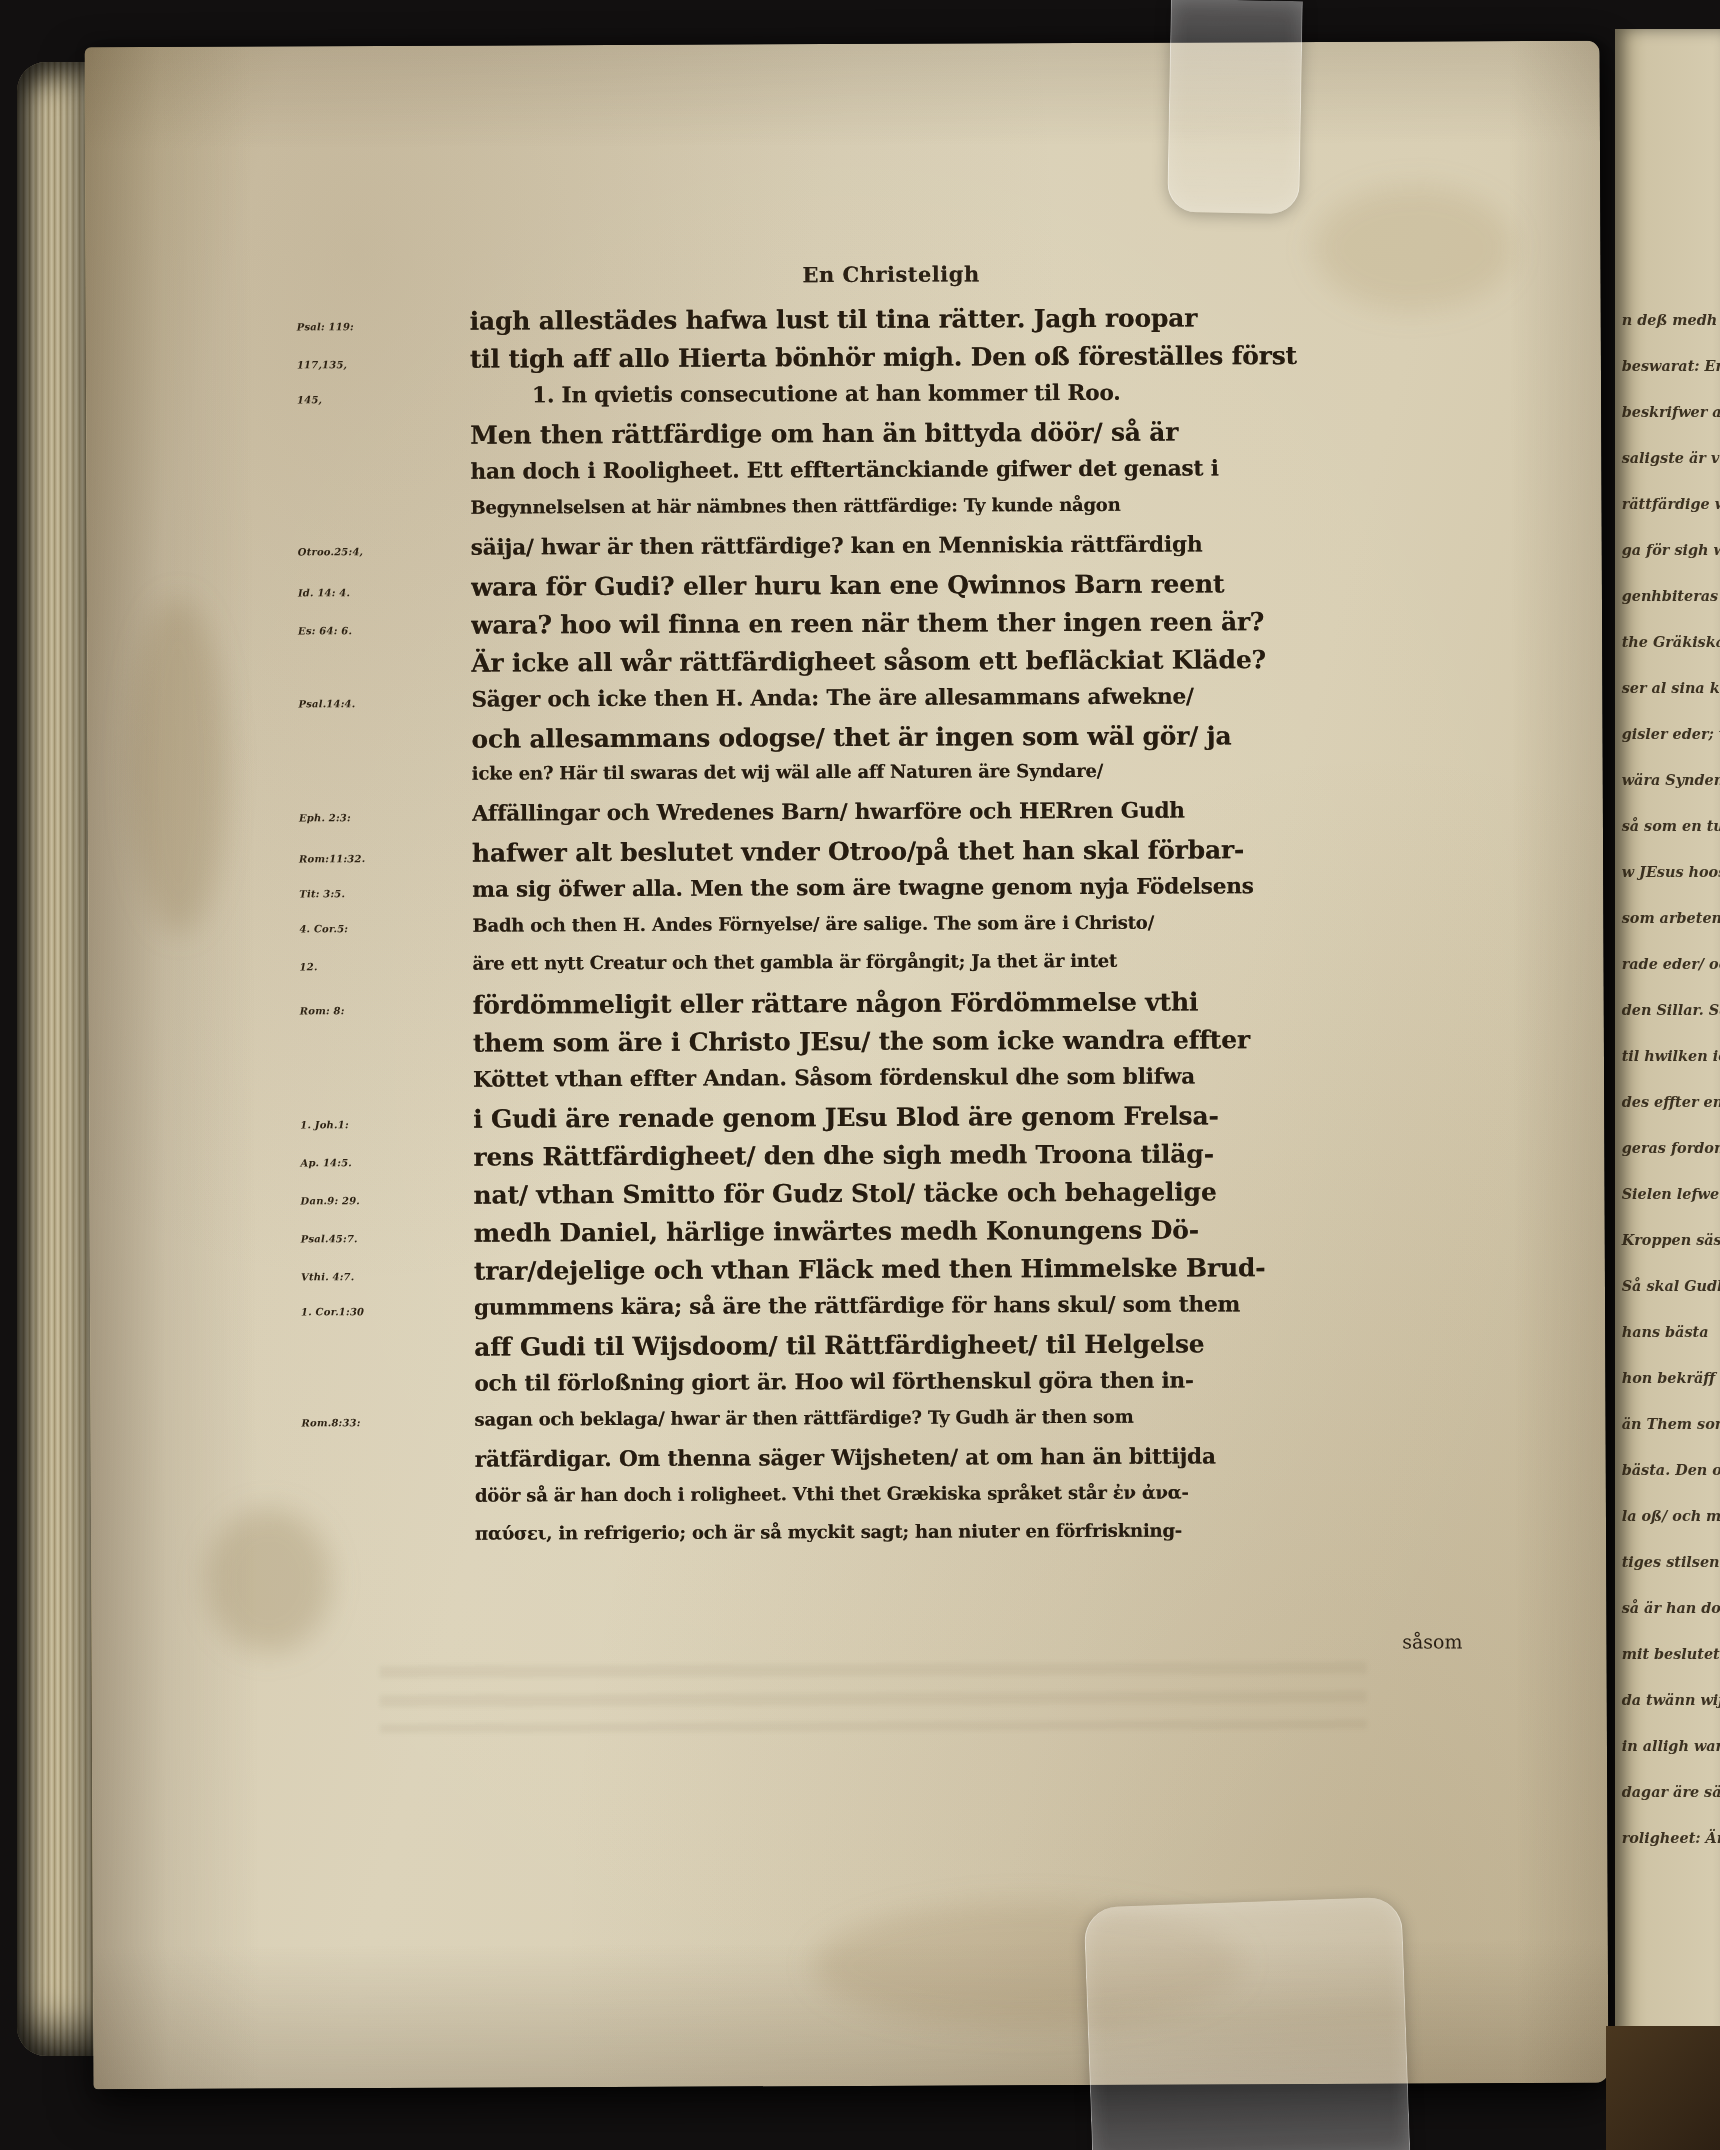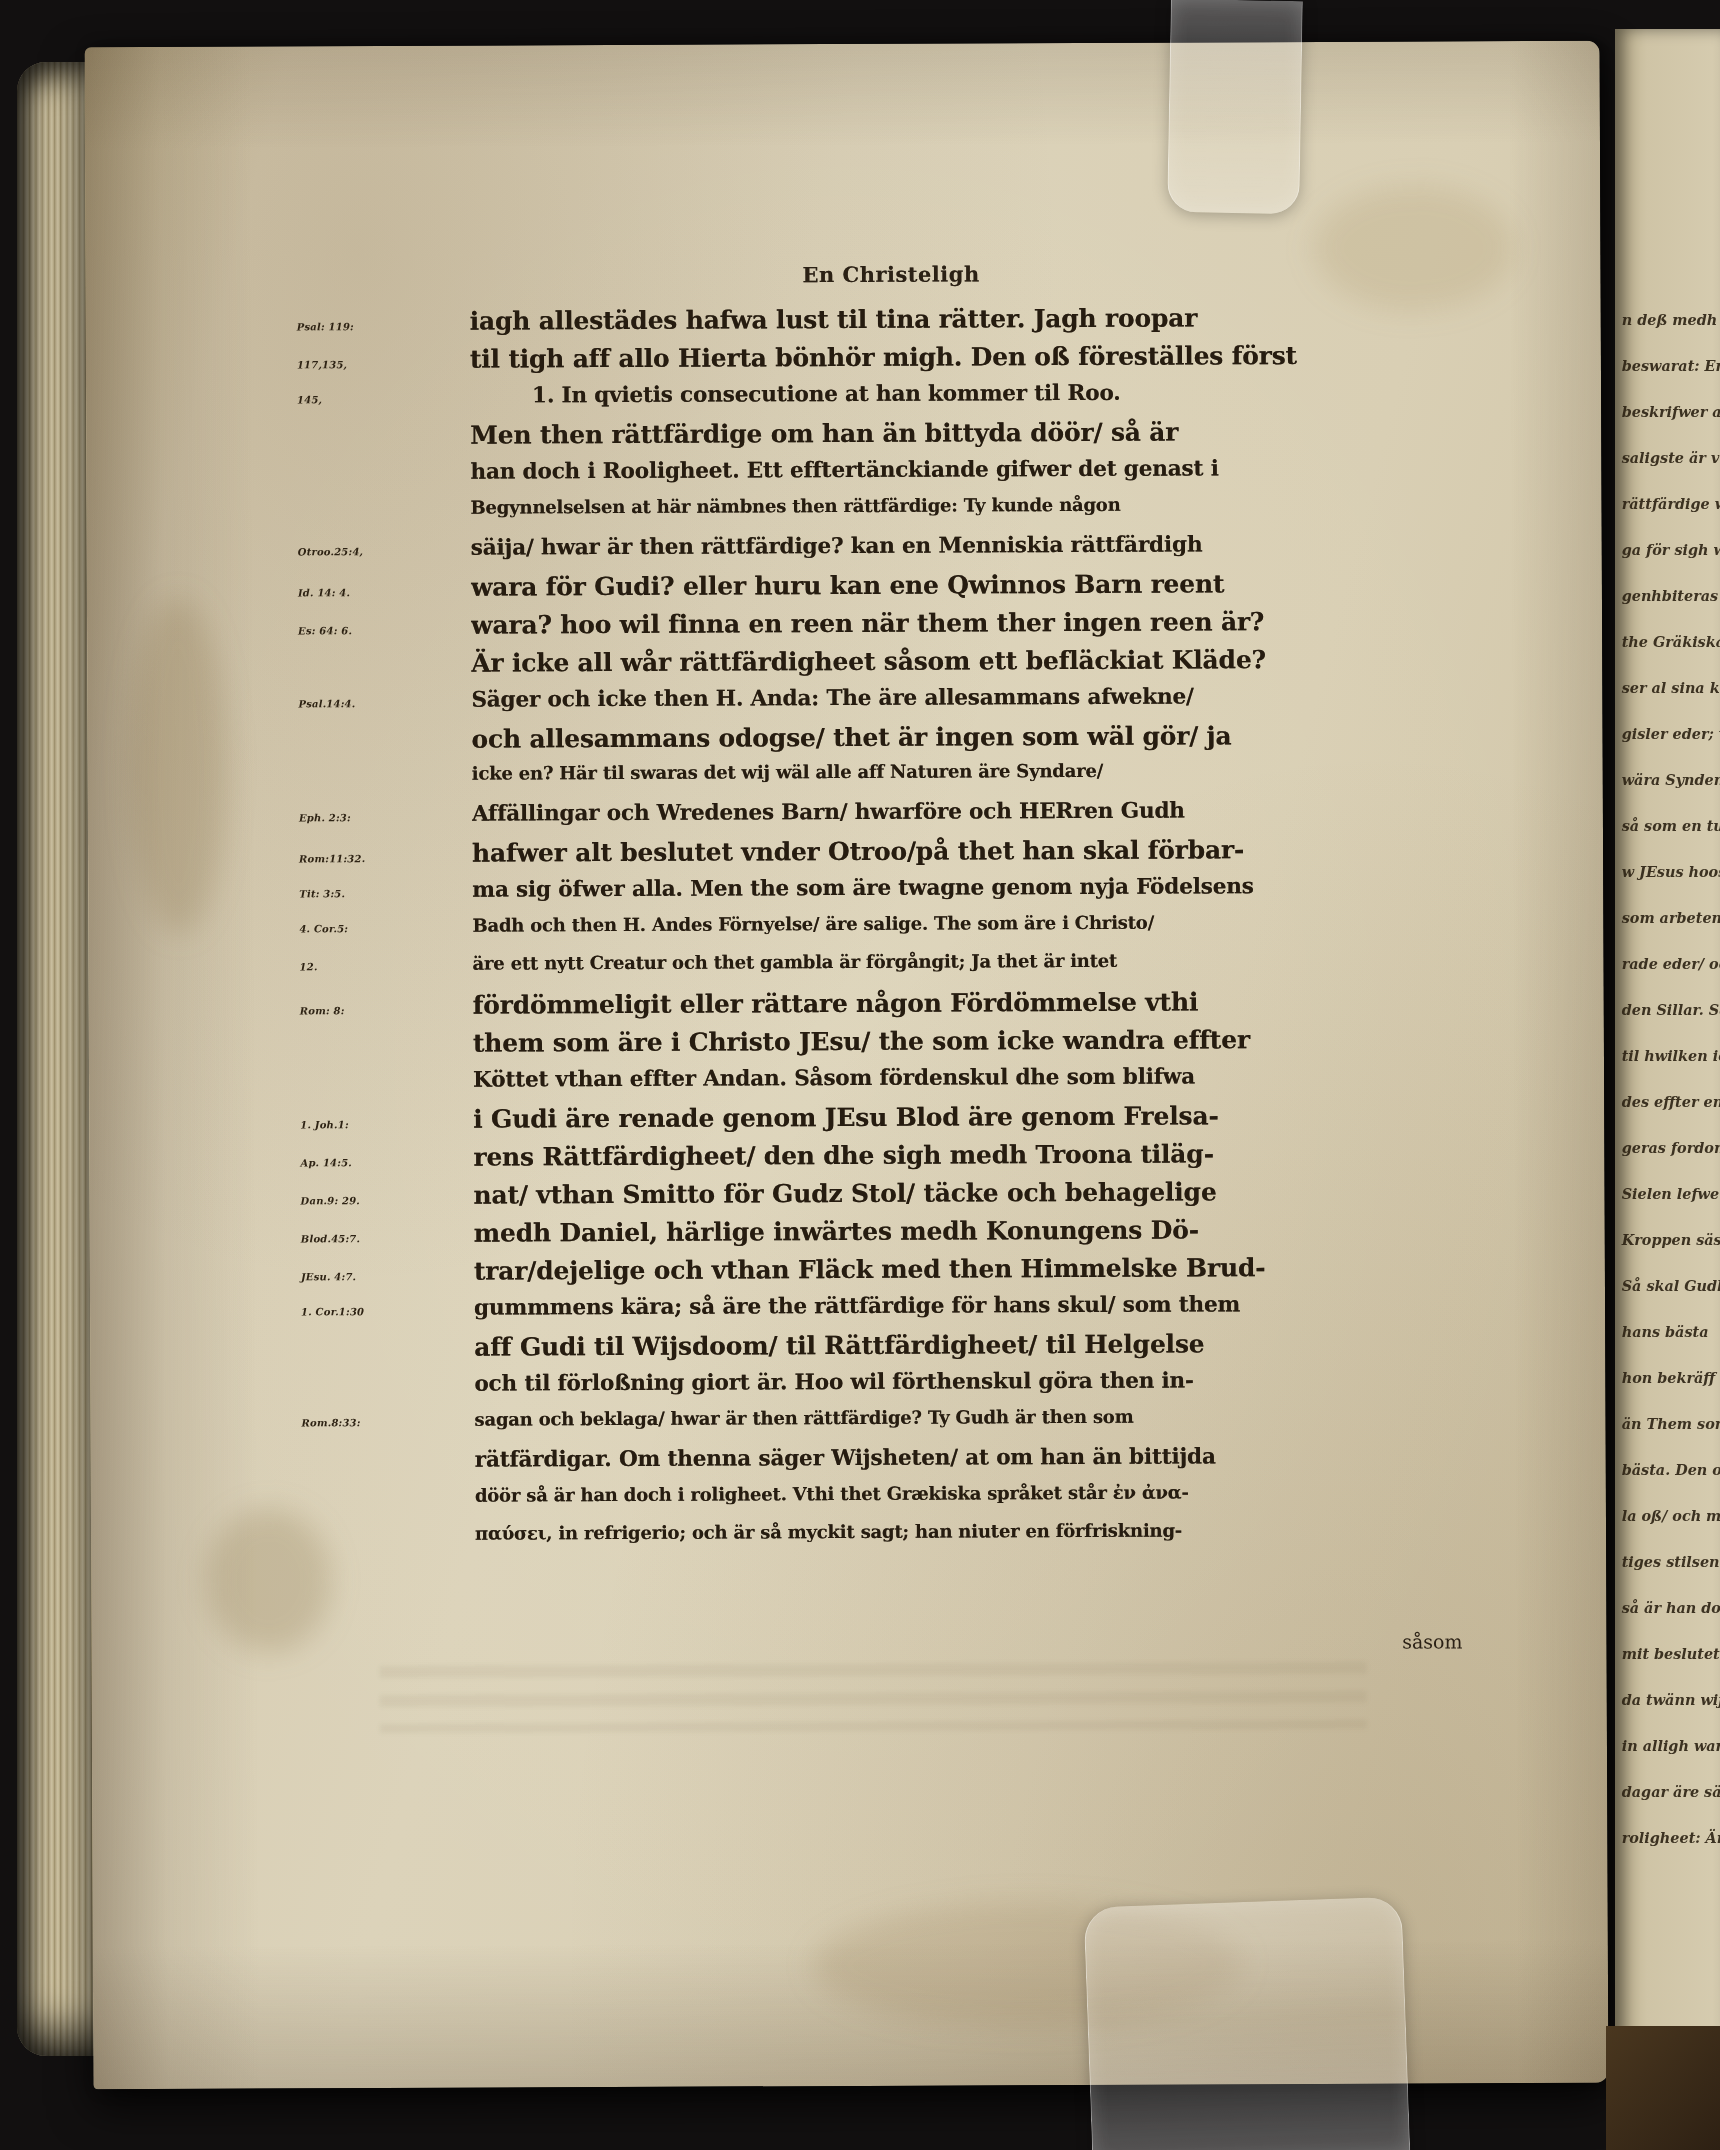--- a/index.html
+++ b/index.html
@@ -208,25 +208,25 @@
         </div>
         <div class="line lg">
           <span class="ref">Ap. 14:5.</span>
           <span class="txt">rens Rättfärdigheet/  den dhe sigh medh Troona tiläg-</span>
         </div>
         <div class="line lg">
           <span class="ref">Dan.9: 29.</span>
           <span class="txt">nat/ vthan Smitto för Gudz Stol/  täcke och behagelige</span>
         </div>
         <div class="line lg">
-          <span class="ref">Blod.45:7.</span>
+          <span class="ref">Psal.45:7.</span>
           <span class="txt">medh Daniel,  härlige inwärtes medh Konungens Dö-</span>
         </div>
         <div class="line lg">
-          <span class="ref">JEsu. 4:7.</span>
+          <span class="ref">Vthi. 4:7.</span>
           <span class="txt">trar/dejelige och vthan Fläck med then Himmelske Brud-</span>
         </div>
         <div class="line md">
           <span class="ref">1. Cor.1:30</span>
           <span class="txt">gummmens kära;  så äre the rättfärdige för hans skul/ som them</span>
         </div>
         <div class="line lg">
           <span class="ref"></span>
           <span class="txt">aff Gudi til Wijsdoom/  til Rättfärdigheet/  til Helgelse</span>
         </div>

